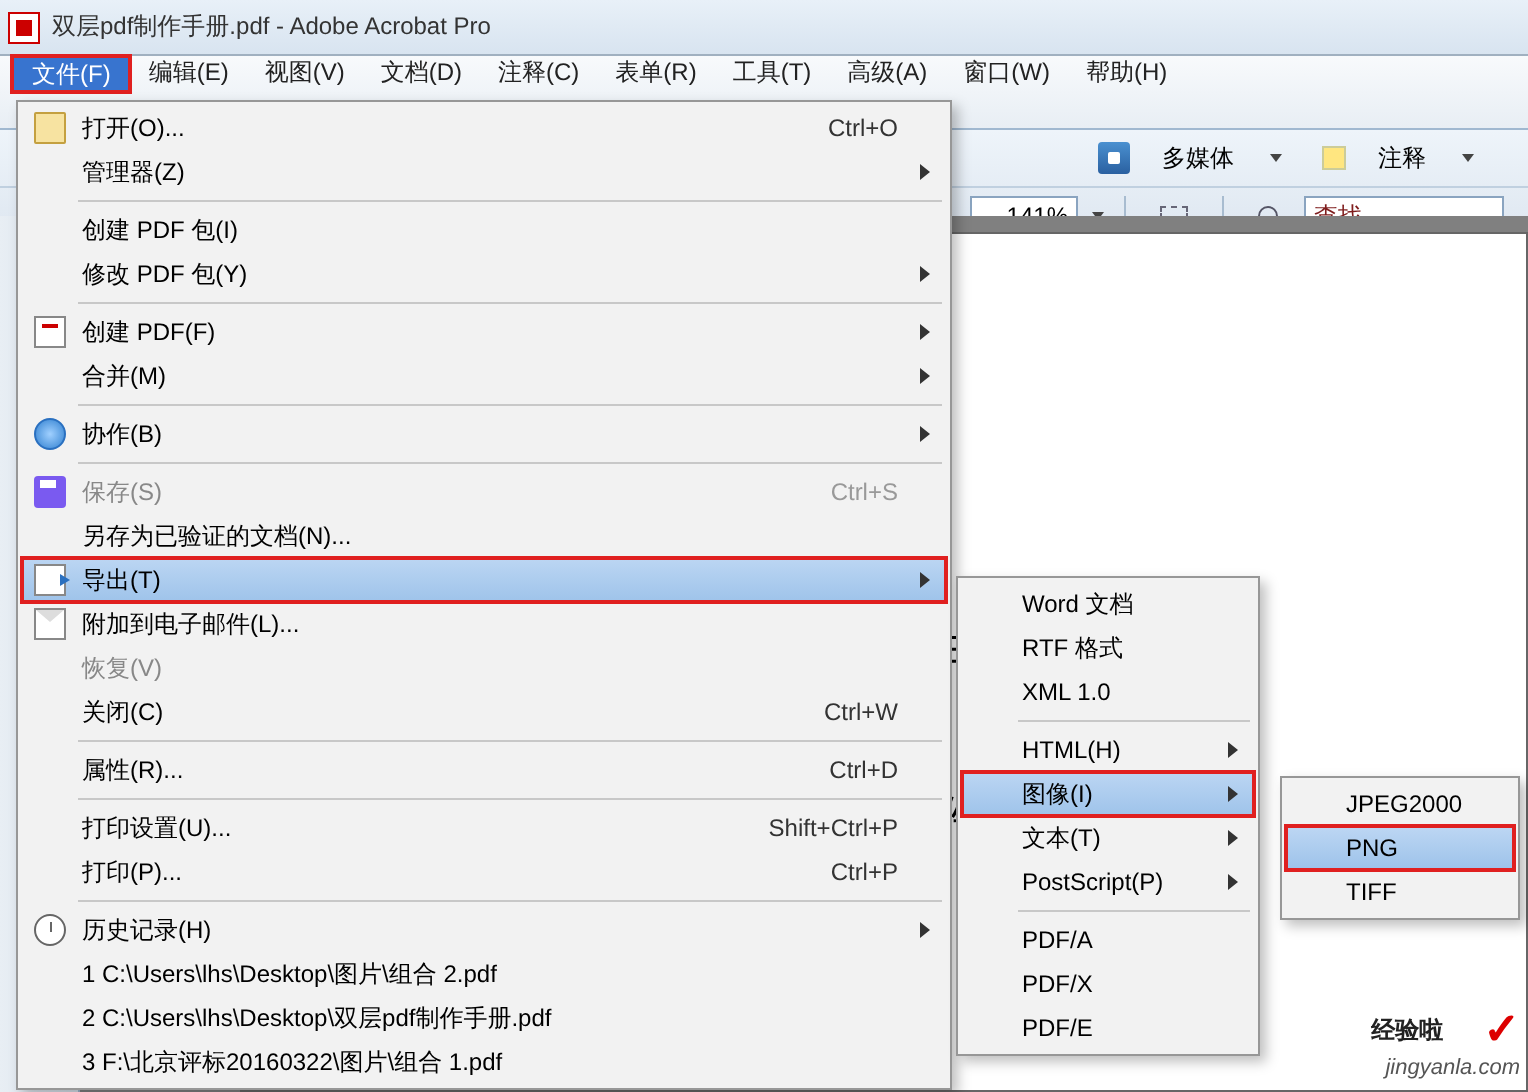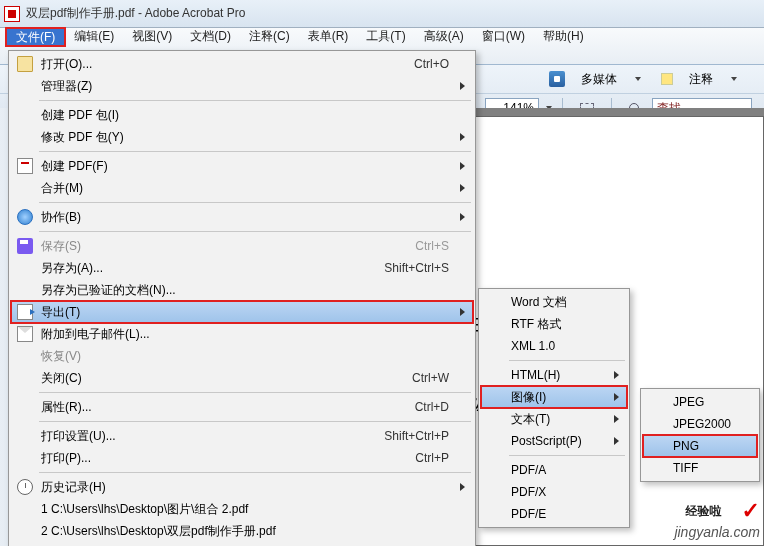--- a/index.html
+++ b/index.html
@@ -70,21 +70,21 @@
 
 .red-box { outline: 2px solid #e02020; outline-offset: -1px; }
 
 .file-menu { left: 8px; top: 50px; width: 468px; }
 .export-menu { left: 478px; top: 288px; width: 152px; }
 .image-menu { left: 640px; top: 388px; width: 120px; }
 
 .watermark { position: absolute; right: 4px; bottom: 6px; text-align: right; }
 .watermark .wm1 { font-size: 18px; font-weight: bold; color: #222; display:flex; align-items:center; justify-content:flex-end; gap:20px;}
 .watermark .wm1 .check { color:#d00; font-size:22px; font-weight:bold;}
-.watermark .wm2 { font-size: 14px; color: #555; font-style: italic; }
+.watermark .wm2 { font-size: 11px; color: #555; font-style: italic; }
 </style>
 </head>
 <body>
 
 <div class="titlebar">
   <span class="doc-icon"></span>
   <span class="title-text">双层pdf制作手册.pdf - Adobe Acrobat Pro</span>
 </div>
 
 <div class="menubar">
@@ -203,24 +203,20 @@
         <span>协作(B)</span>
         <span class="arrow"></span>
       </div>
   <div class="msep"></div>
   <div class="row disabled">
         <span class="micon mi-save"></span>
         <span>保存(S)</span>
         <span class="shortcut">Ctrl+S</span>
       </div>
   <div class="row">
-        <span>另存为(A)...</span>
-        <span class="shortcut">Shift+Ctrl+S</span>
-      </div>
-  <div class="row">
         <span class="micon"></span>
         <span>另存为已验证的文档(N)...</span>
       </div>
   <div class="row hover-red">
         <span class="micon mi-export"></span>
         <span>导出(T)</span>
         <span class="arrow"></span>
       </div>
   <div class="row">
         <span class="micon mi-mail"></span>
@@ -302,23 +298,20 @@
         <span>PDF/X</span>
       </div>
   <div class="row">
         <span>PDF/E</span>
       </div>
  </div>
 </div>
 
 <div class="menu image-menu">
  <div class="menu-inner">
-  <div class="row">
-        <span>JPEG</span>
-      </div>
   <div class="row">
         <span>JPEG2000</span>
       </div>
   <div class="row hover hover-red">
         <span>PNG</span>
       </div>
   <div class="row">
         <span>TIFF</span>
       </div>
  </div>

